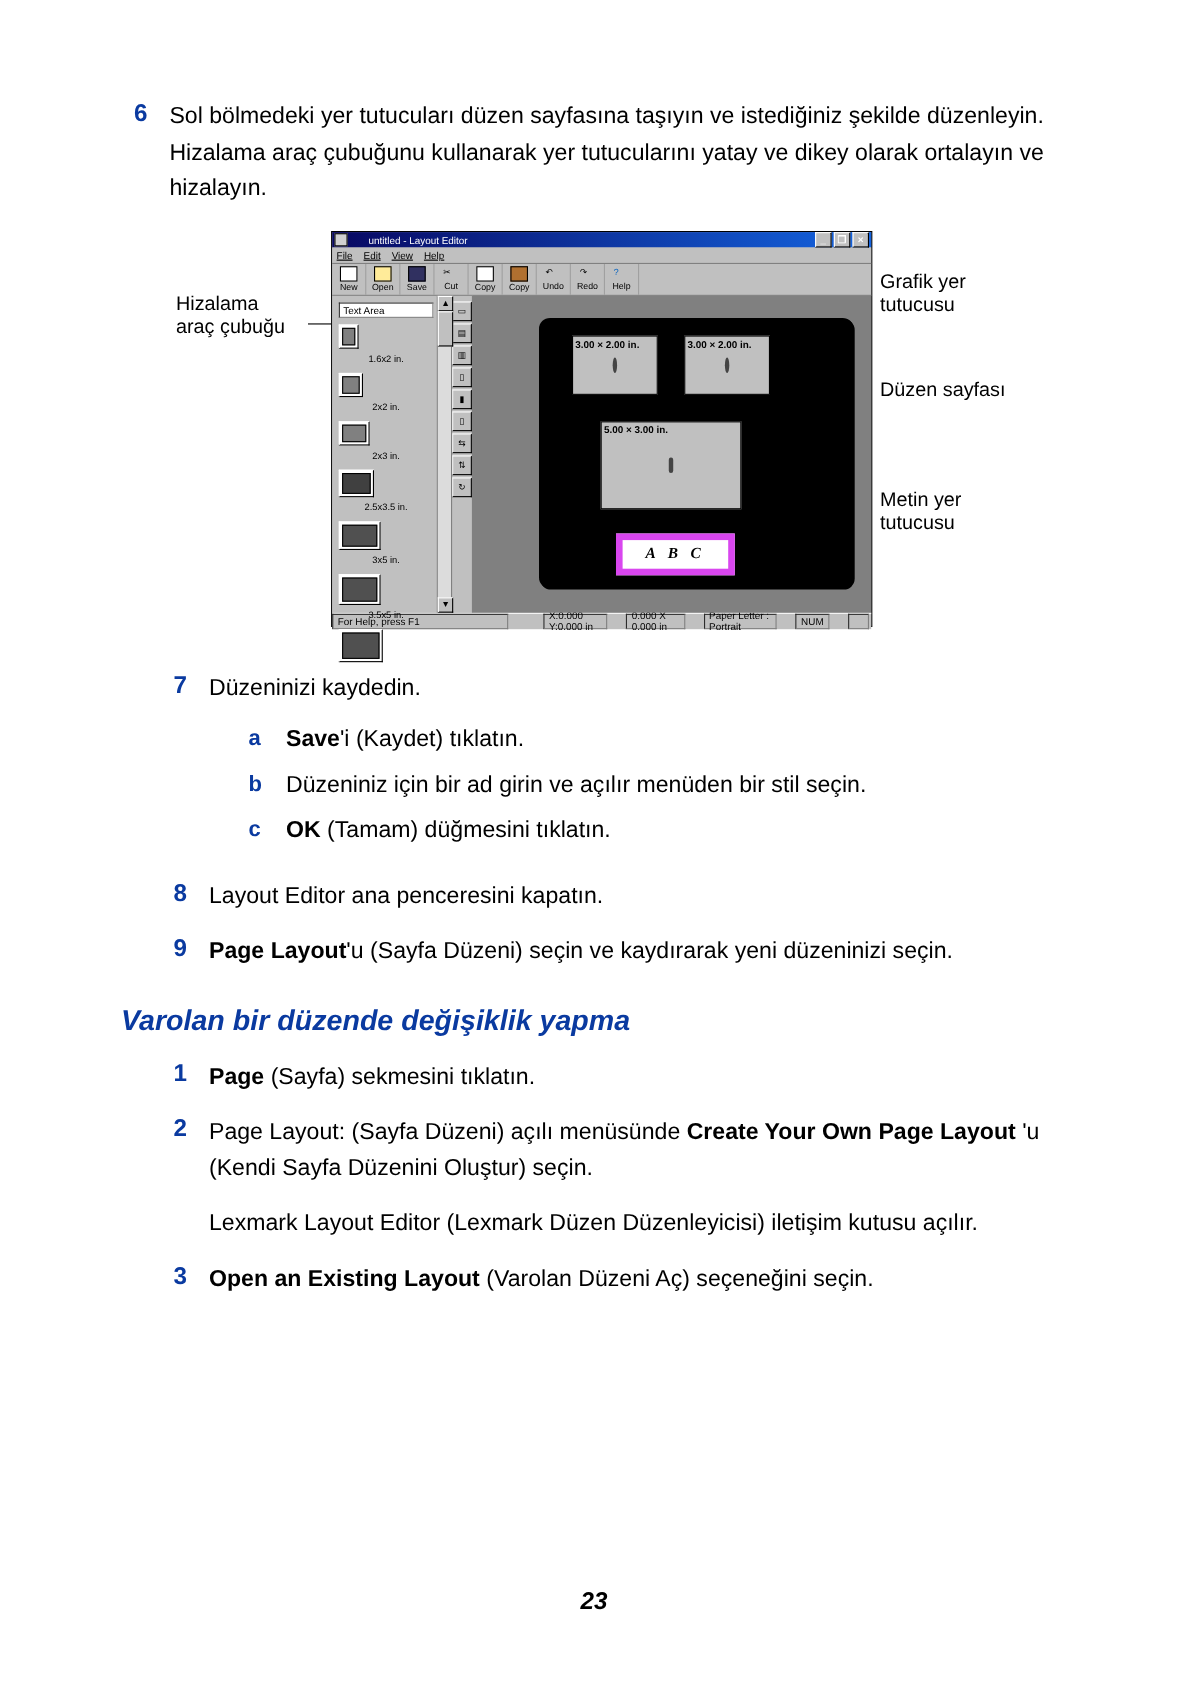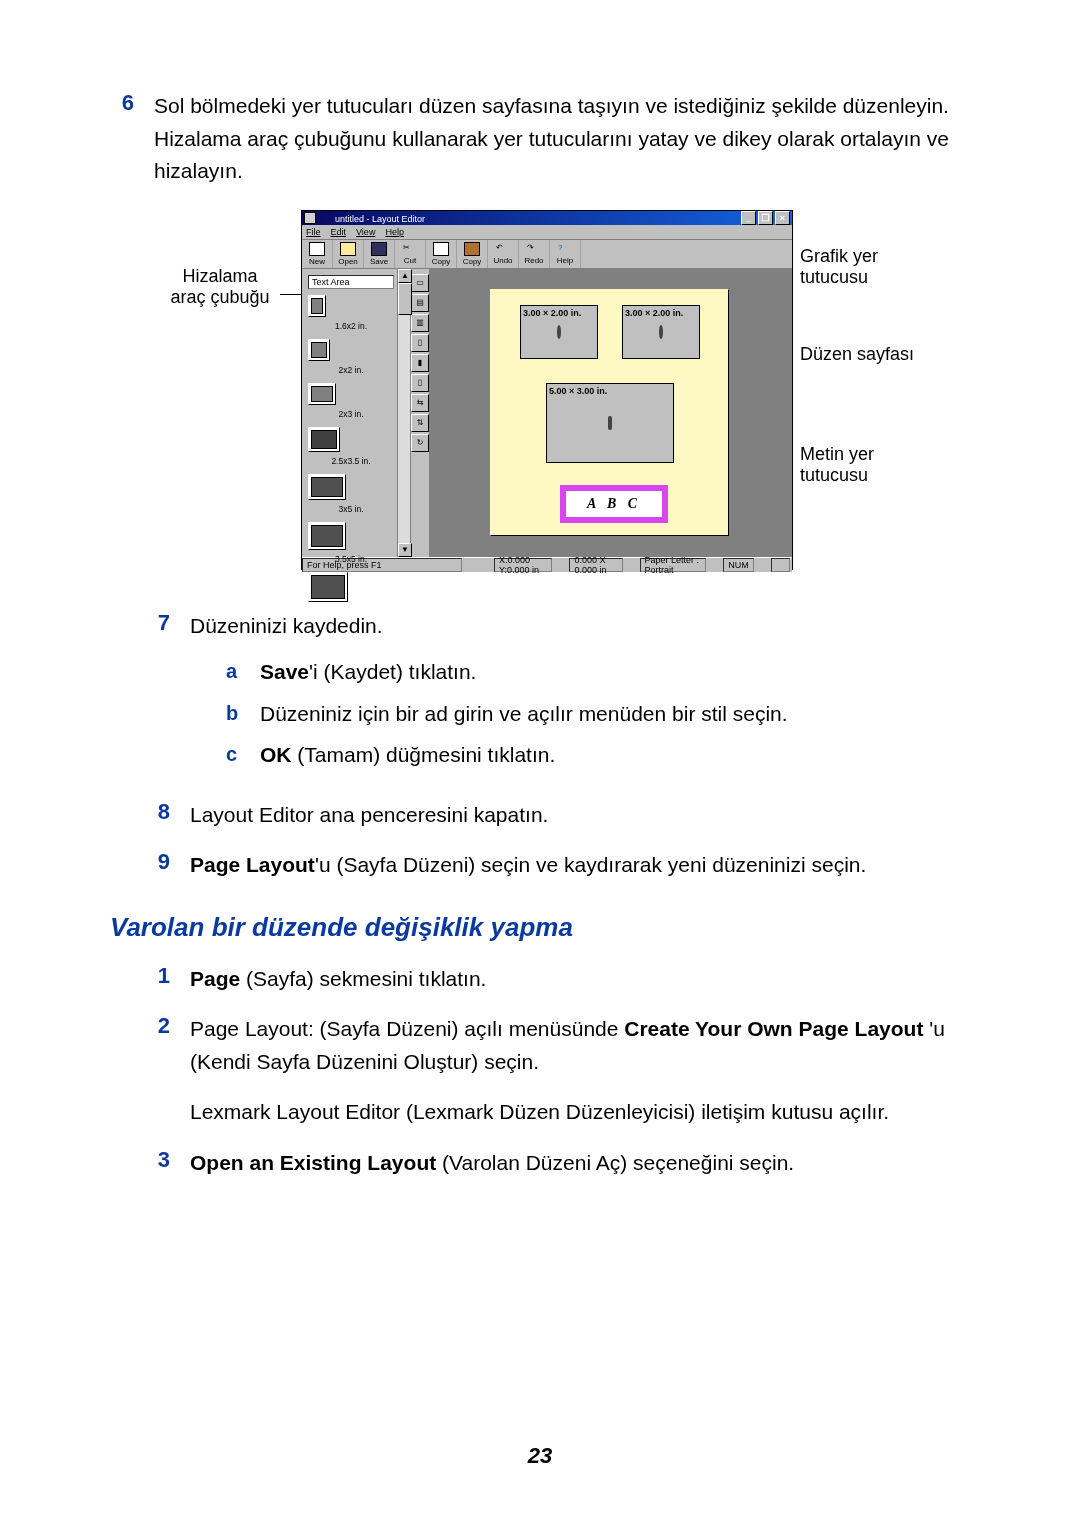--- a/index.html
+++ b/index.html
@@ -194,23 +194,24 @@
   }
   .canvas-area {
     flex: 1;
     background: #808080;
     position: relative;
     overflow: hidden;
   }
   .canvas {
     position: absolute;
     left: 60px; top: 20px;
-    width: 238px; height: 246px;
-    background: #fef9c3;
+    width: 286px; height: 246px;
+    background: #000000;
     box-shadow: 1px 1px 0 #000;
+    border-radius: 10px;
   }
   .ph {
     position: absolute;
     background: #c0c0c0;
     border: 1px solid #000;
     font-size: 9px;
     font-weight: 700;
   }
   .ph .title {
     position: absolute;
@@ -275,21 +276,21 @@
   <ol class="num-list step6-row" style="padding:0;margin:0 0 10px 0;">
     <li>
       <span class="num-marker">6</span>
       <span class="num-text">Sol bölmedeki yer tutucuları düzen sayfasına taşıyın ve istediğiniz şekilde düzenleyin. Hizalama araç çubuğunu kullanarak yer tutucularını yatay ve dikey olarak ortalayın ve hizalayın.</span>
     </li>
   </ol>
 
   <div class="figure-out">
     <div class="figure">
 
-      <div class="callout" style="left:0; top:56px; text-align:center; width:120px;">
+      <div class="callout" style="left:0; top:56px; text-align:left; width:120px;">
         <span style="white-space:pre;">Hizalama
 araç çubuğu</span>
         <div class="line line-h" style="left:120px; top:28px; width:134px;"></div>
       </div>
 
       <div class="callout" style="left:640px; top:36px;">
         <span style="white-space:pre;">Grafik yer
 tutucusu</span>
         <div class="line line-h" style="right:110px; top:40px; width:76px;"></div>
         <div class="line" style="right:186px; top:40px; width:20px; height:1px; transform-origin:right; transform:rotate(18deg);"></div>

